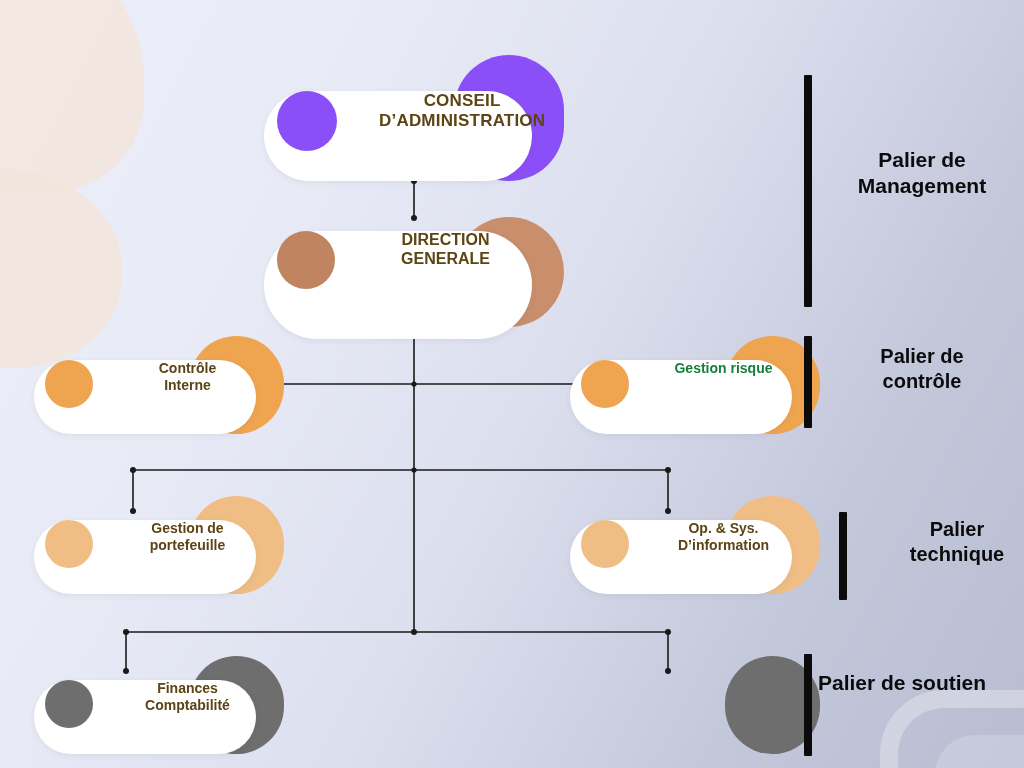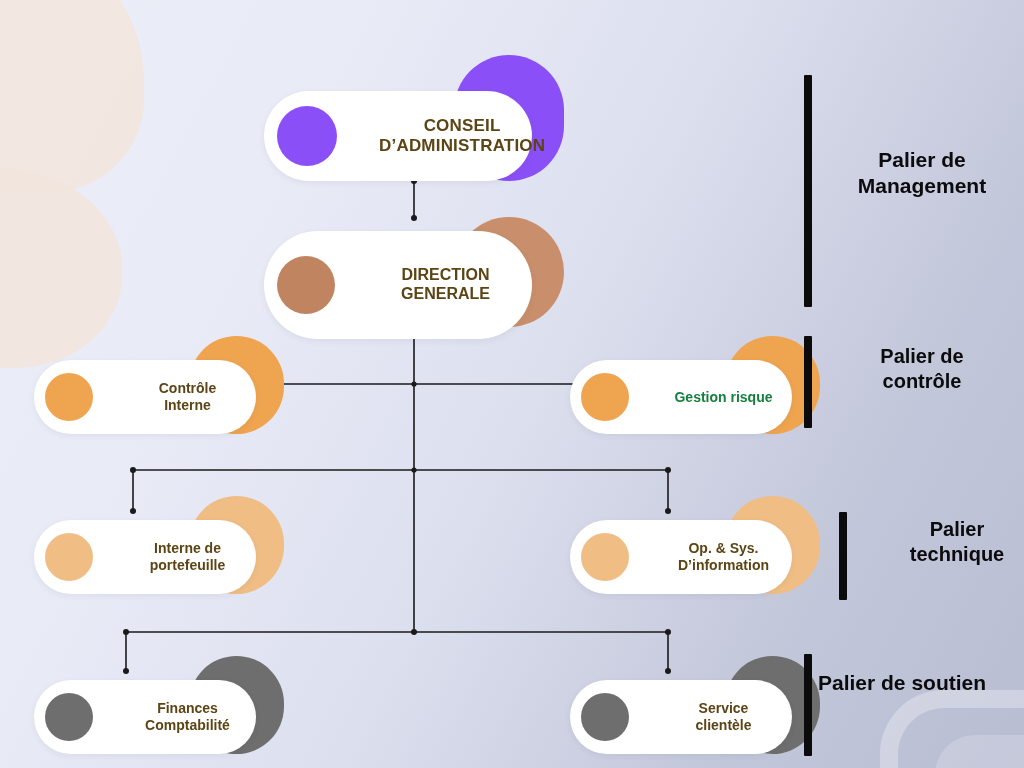--- a/index.html
+++ b/index.html
@@ -64,21 +64,20 @@
     display: flex;
     align-items: center;
   }
   .node .backing {
     position: absolute;
     border-radius: 999px;
   }
   .node .pill {
     position: relative;
     display: flex;
-    align-items: center;
     background: #ffffff;
     border-radius: 999px;
     box-shadow: 0 2px 6px rgba(60,60,90,.07);
     box-sizing: border-box;
     gap: 36px;
   }
   .node .dot {
     flex: 0 0 auto;
     border-radius: 50%;
   }
@@ -230,21 +229,21 @@
     <div class="pill">
       <div class="dot" style="background: rgb(239, 164, 79);"></div>
       <div class="label" style="color: #15803d;">Gestion risque</div>
     </div>
   </div>
 
   <div class="node side n-gp">
     <div class="backing" style="background: rgb(240, 190, 132);"></div>
     <div class="pill">
       <div class="dot" style="background: rgb(240, 190, 132);"></div>
-      <div class="label" style="color: rgb(92, 68, 20);">Interne de
+      <div class="label" style="color: rgb(92, 68, 20);">Gestion de
 portefeuille</div>
     </div>
   </div>
 
   <div class="node side n-os">
     <div class="backing" style="background: rgb(240, 190, 132);"></div>
     <div class="pill">
       <div class="dot" style="background: rgb(240, 190, 132);"></div>
       <div class="label" style="color: rgb(92, 68, 20);">Op. &amp; Sys.
 D’information</div>
@@ -255,24 +254,20 @@
     <div class="backing" style="background: rgb(110, 110, 110);"></div>
     <div class="pill">
       <div class="dot" style="background: rgb(110, 110, 110);"></div>
       <div class="label" style="color: rgb(92, 68, 20);">Finances
 Comptabilité</div>
     </div>
   </div>
 
   <div class="node side n-sc">
     <div class="backing" style="background: rgb(110, 110, 110);"></div>
-    <div class="pill">
-      <div class="dot" style="background: rgb(110, 110, 110);"></div>
-      <div class="label" style="color: rgb(92, 68, 20);">Service clientèle</div>
-    </div>
   </div>
 
   <div class="tier t-mgmt">
     <div class="bar" style="background: rgb(11, 11, 11);"></div>
     <div class="tier-label" style="color: rgb(11, 11, 11);">Palier de
 Management</div>
   </div>
 
   <div class="tier t-ctrl">
     <div class="bar" style="background: rgb(11, 11, 11);"></div>

